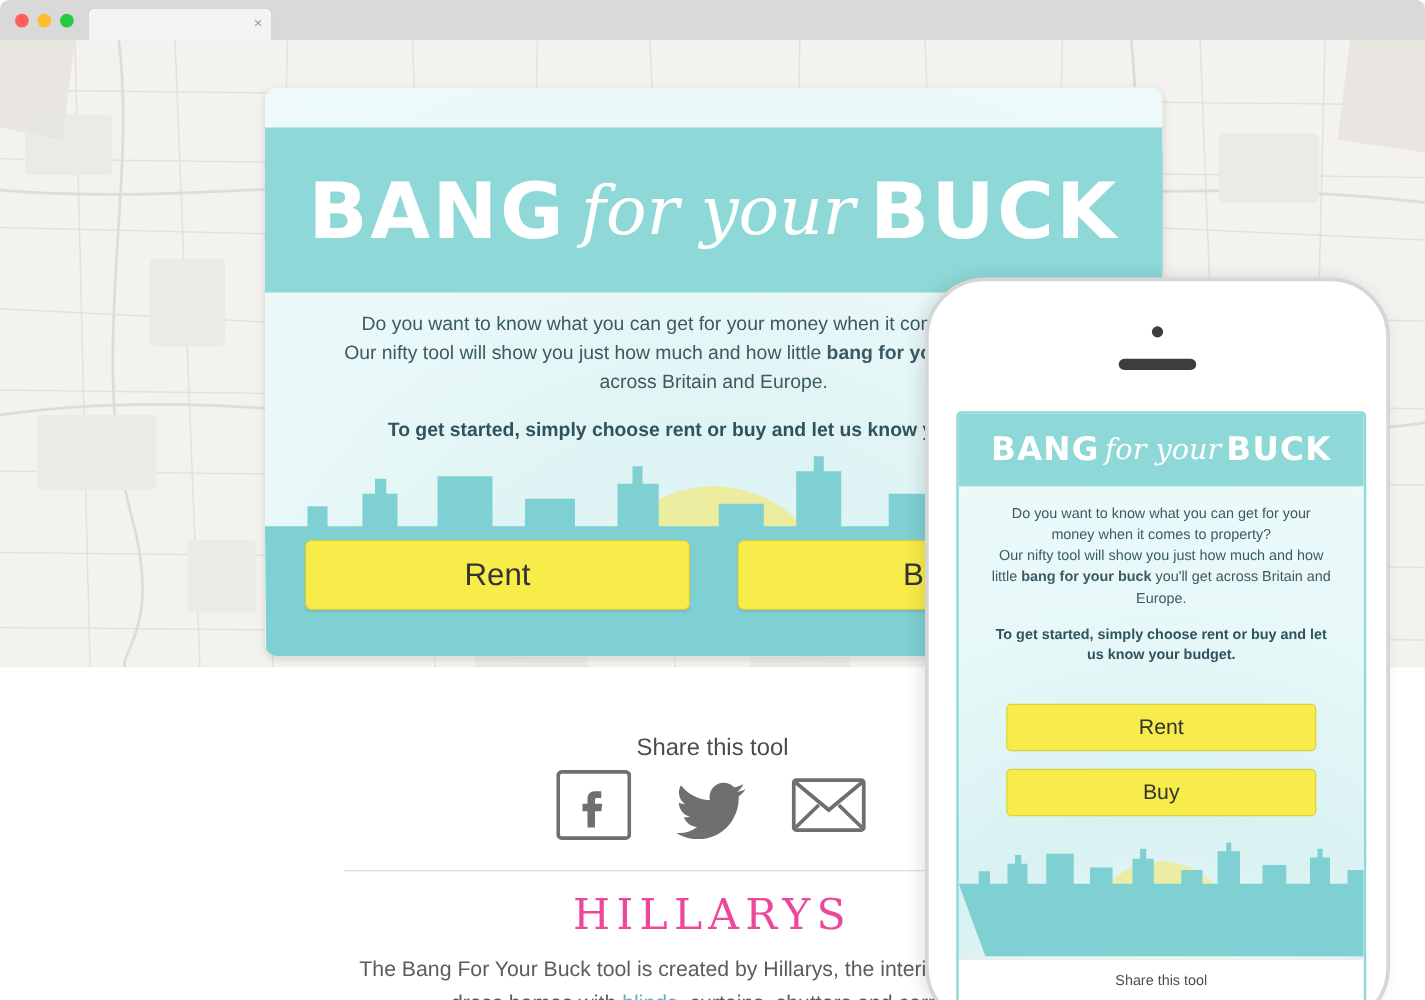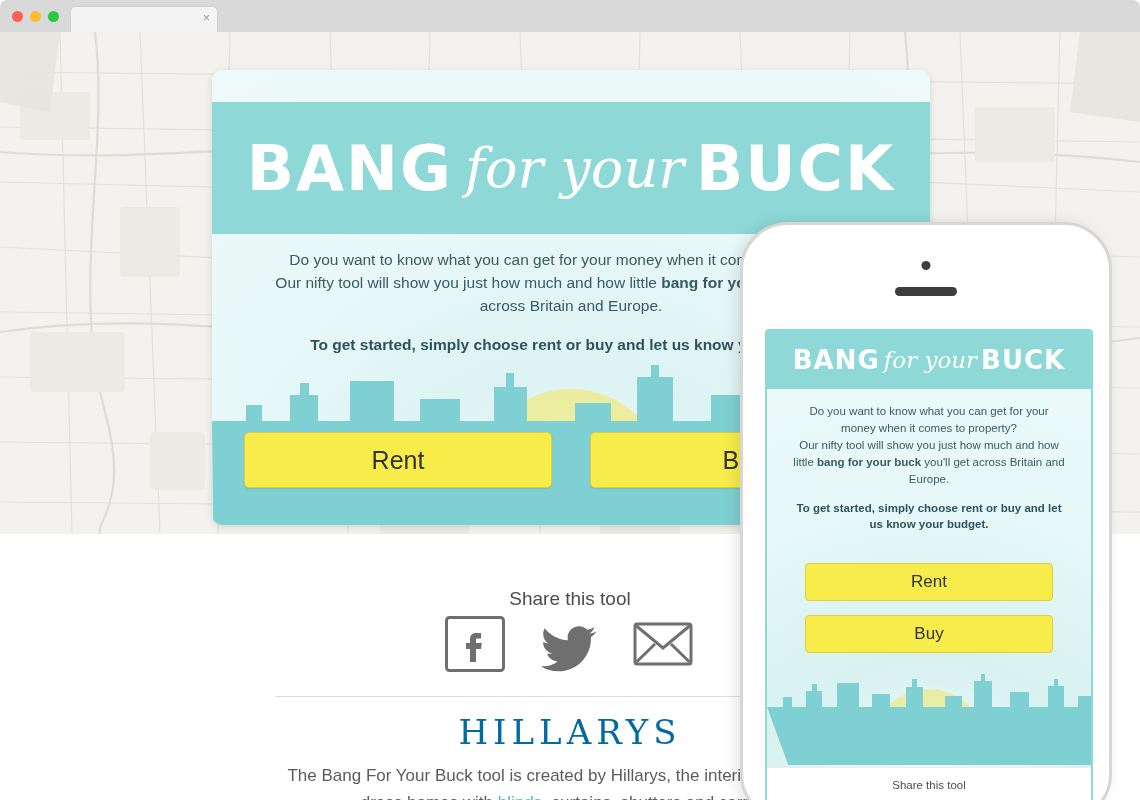--- a/index.html
+++ b/index.html
@@ -182,21 +182,21 @@
   .sicon { width: 60px; height: 56px; cursor: pointer; }
 
   .divider {
     position: absolute; top: 162px; left: 275px;
     width: 590px; height: 1px; background: #dddddd;
   }
   .hillarys {
     position: absolute; top: 178px; left: 0;
     width: 1140px; text-align: center;
     font-size: 34px; letter-spacing: 5px;
-    color: #0369a1;
+    color: #ec4899;
     font-family: "DejaVu Serif", serif;
   }
   .footer-copy {
     position: absolute; top: 228px; left: 0;
     width: 1140px; text-align: center;
     font-size: 17px; color: #5c5c5c; line-height: 27px;
     padding: 0 280px;
   }
   .link { color: #56b7c9; }
 

